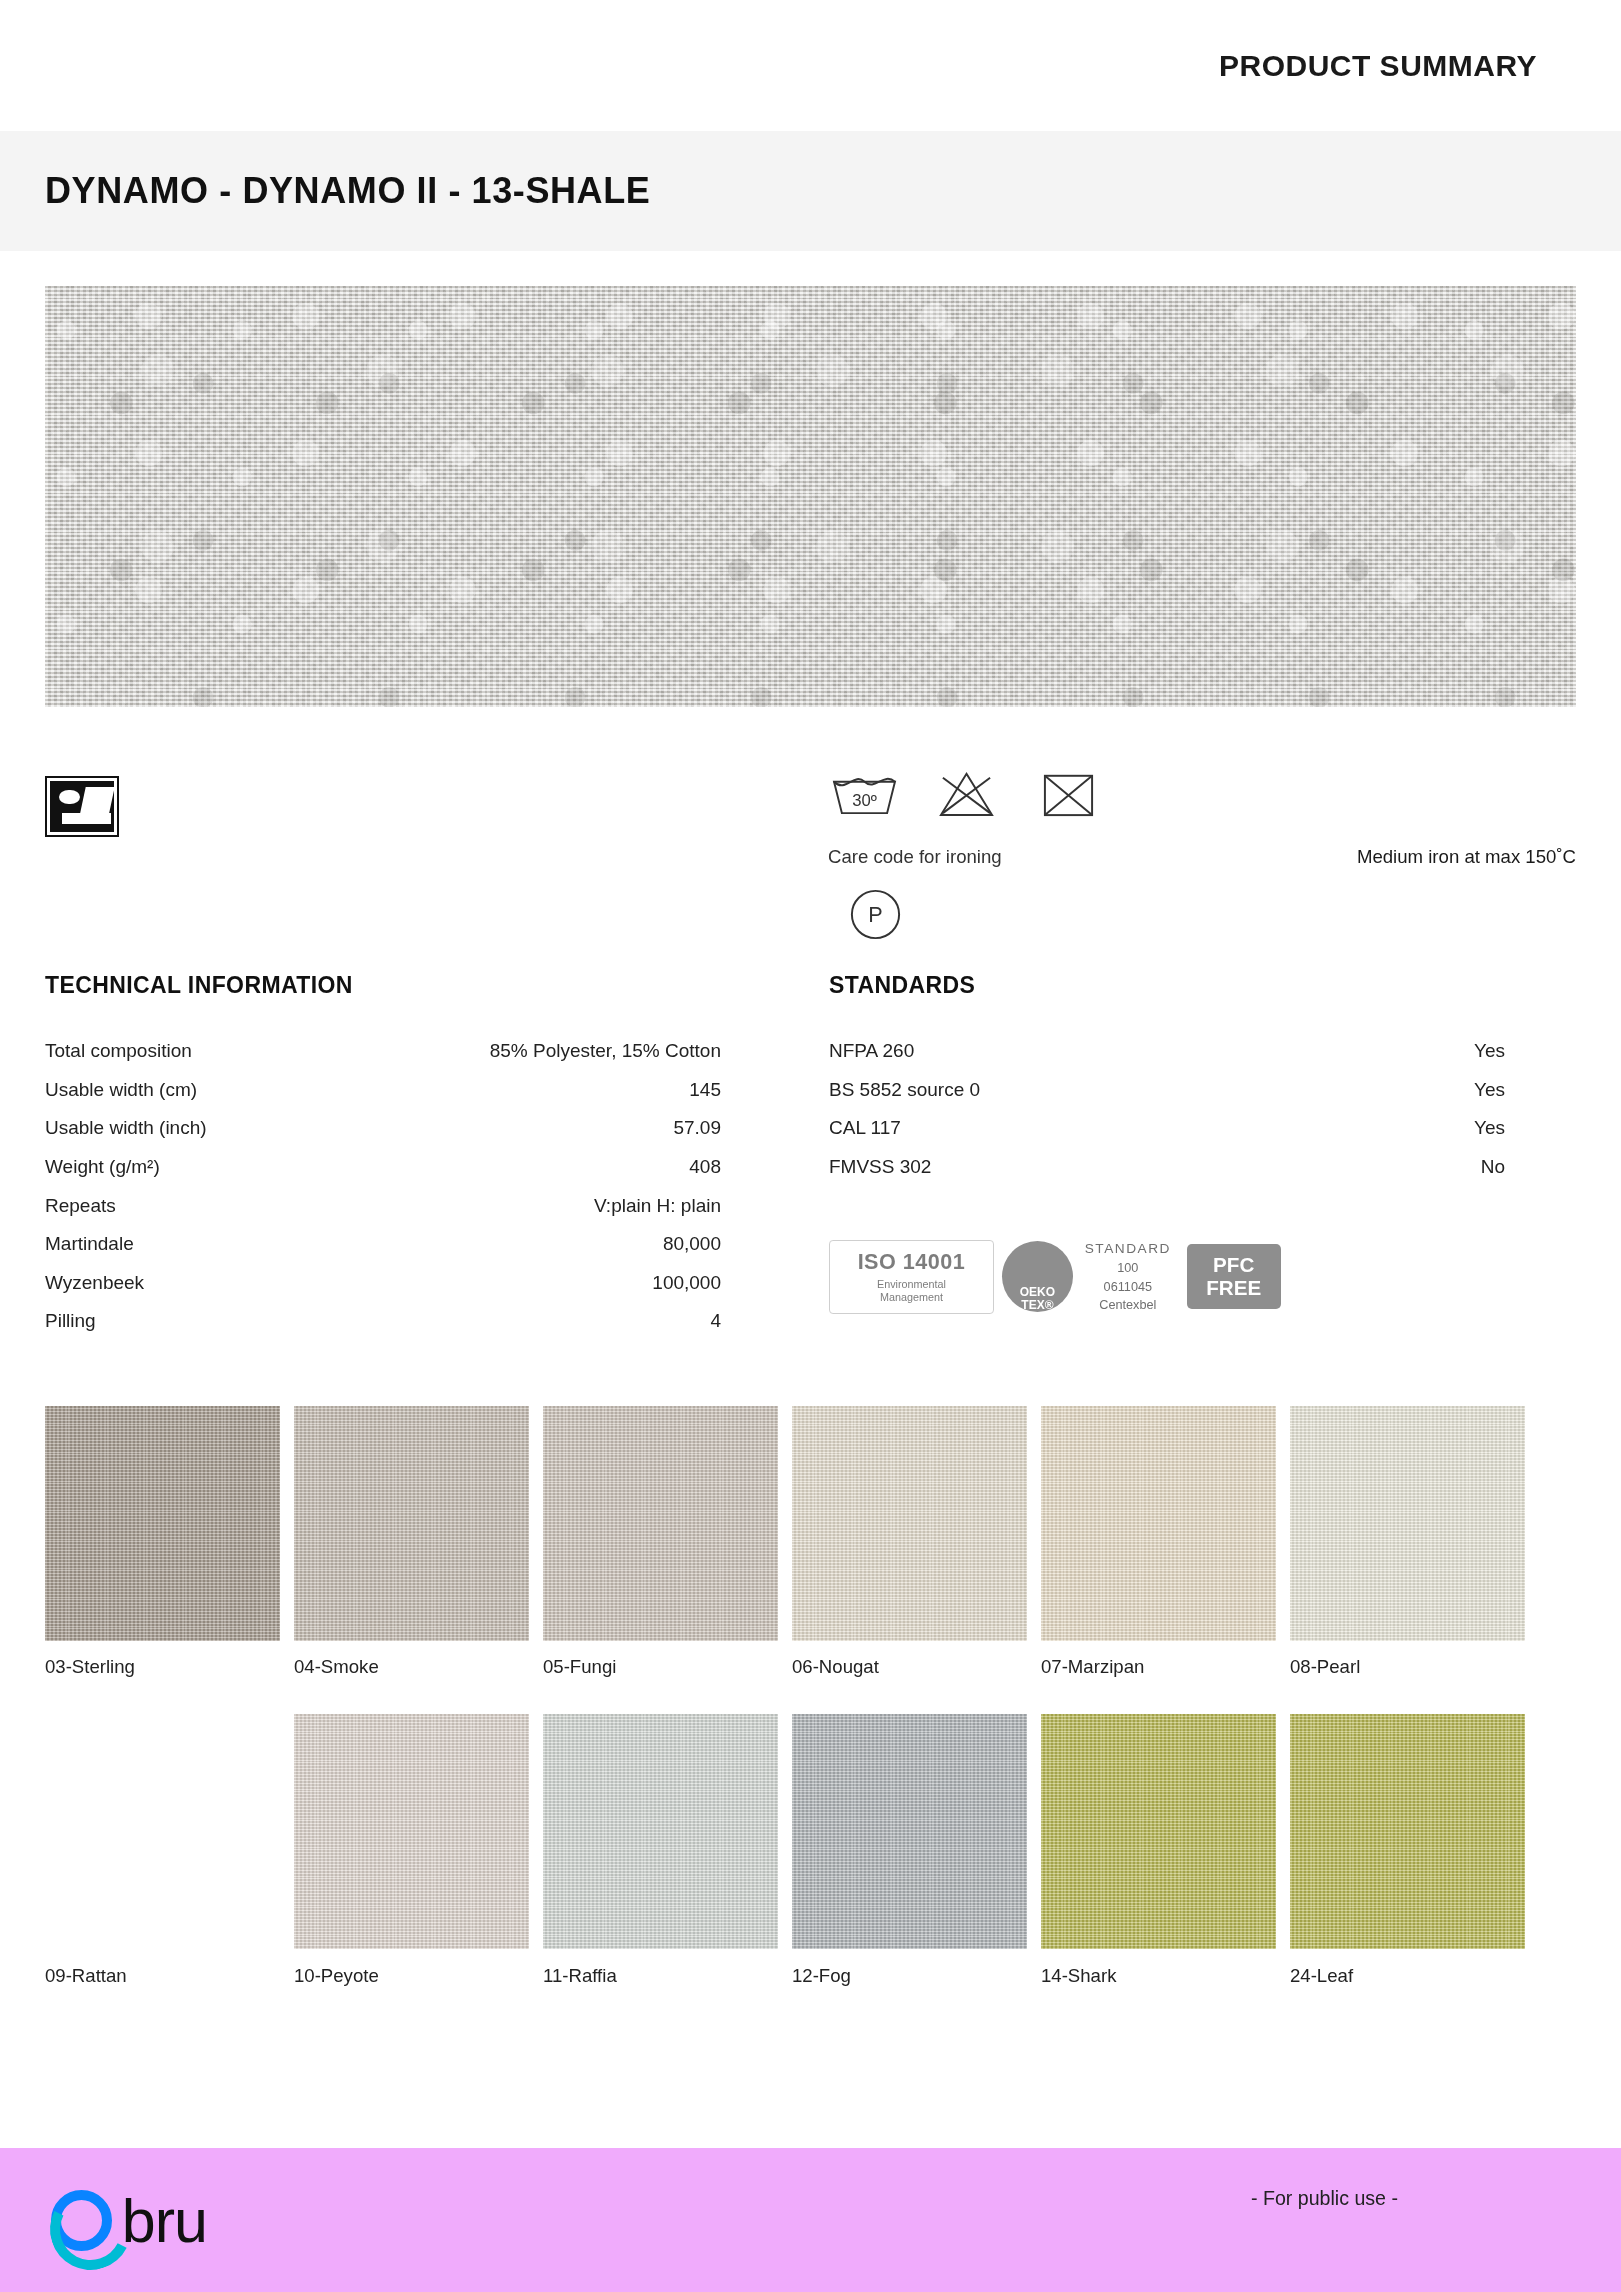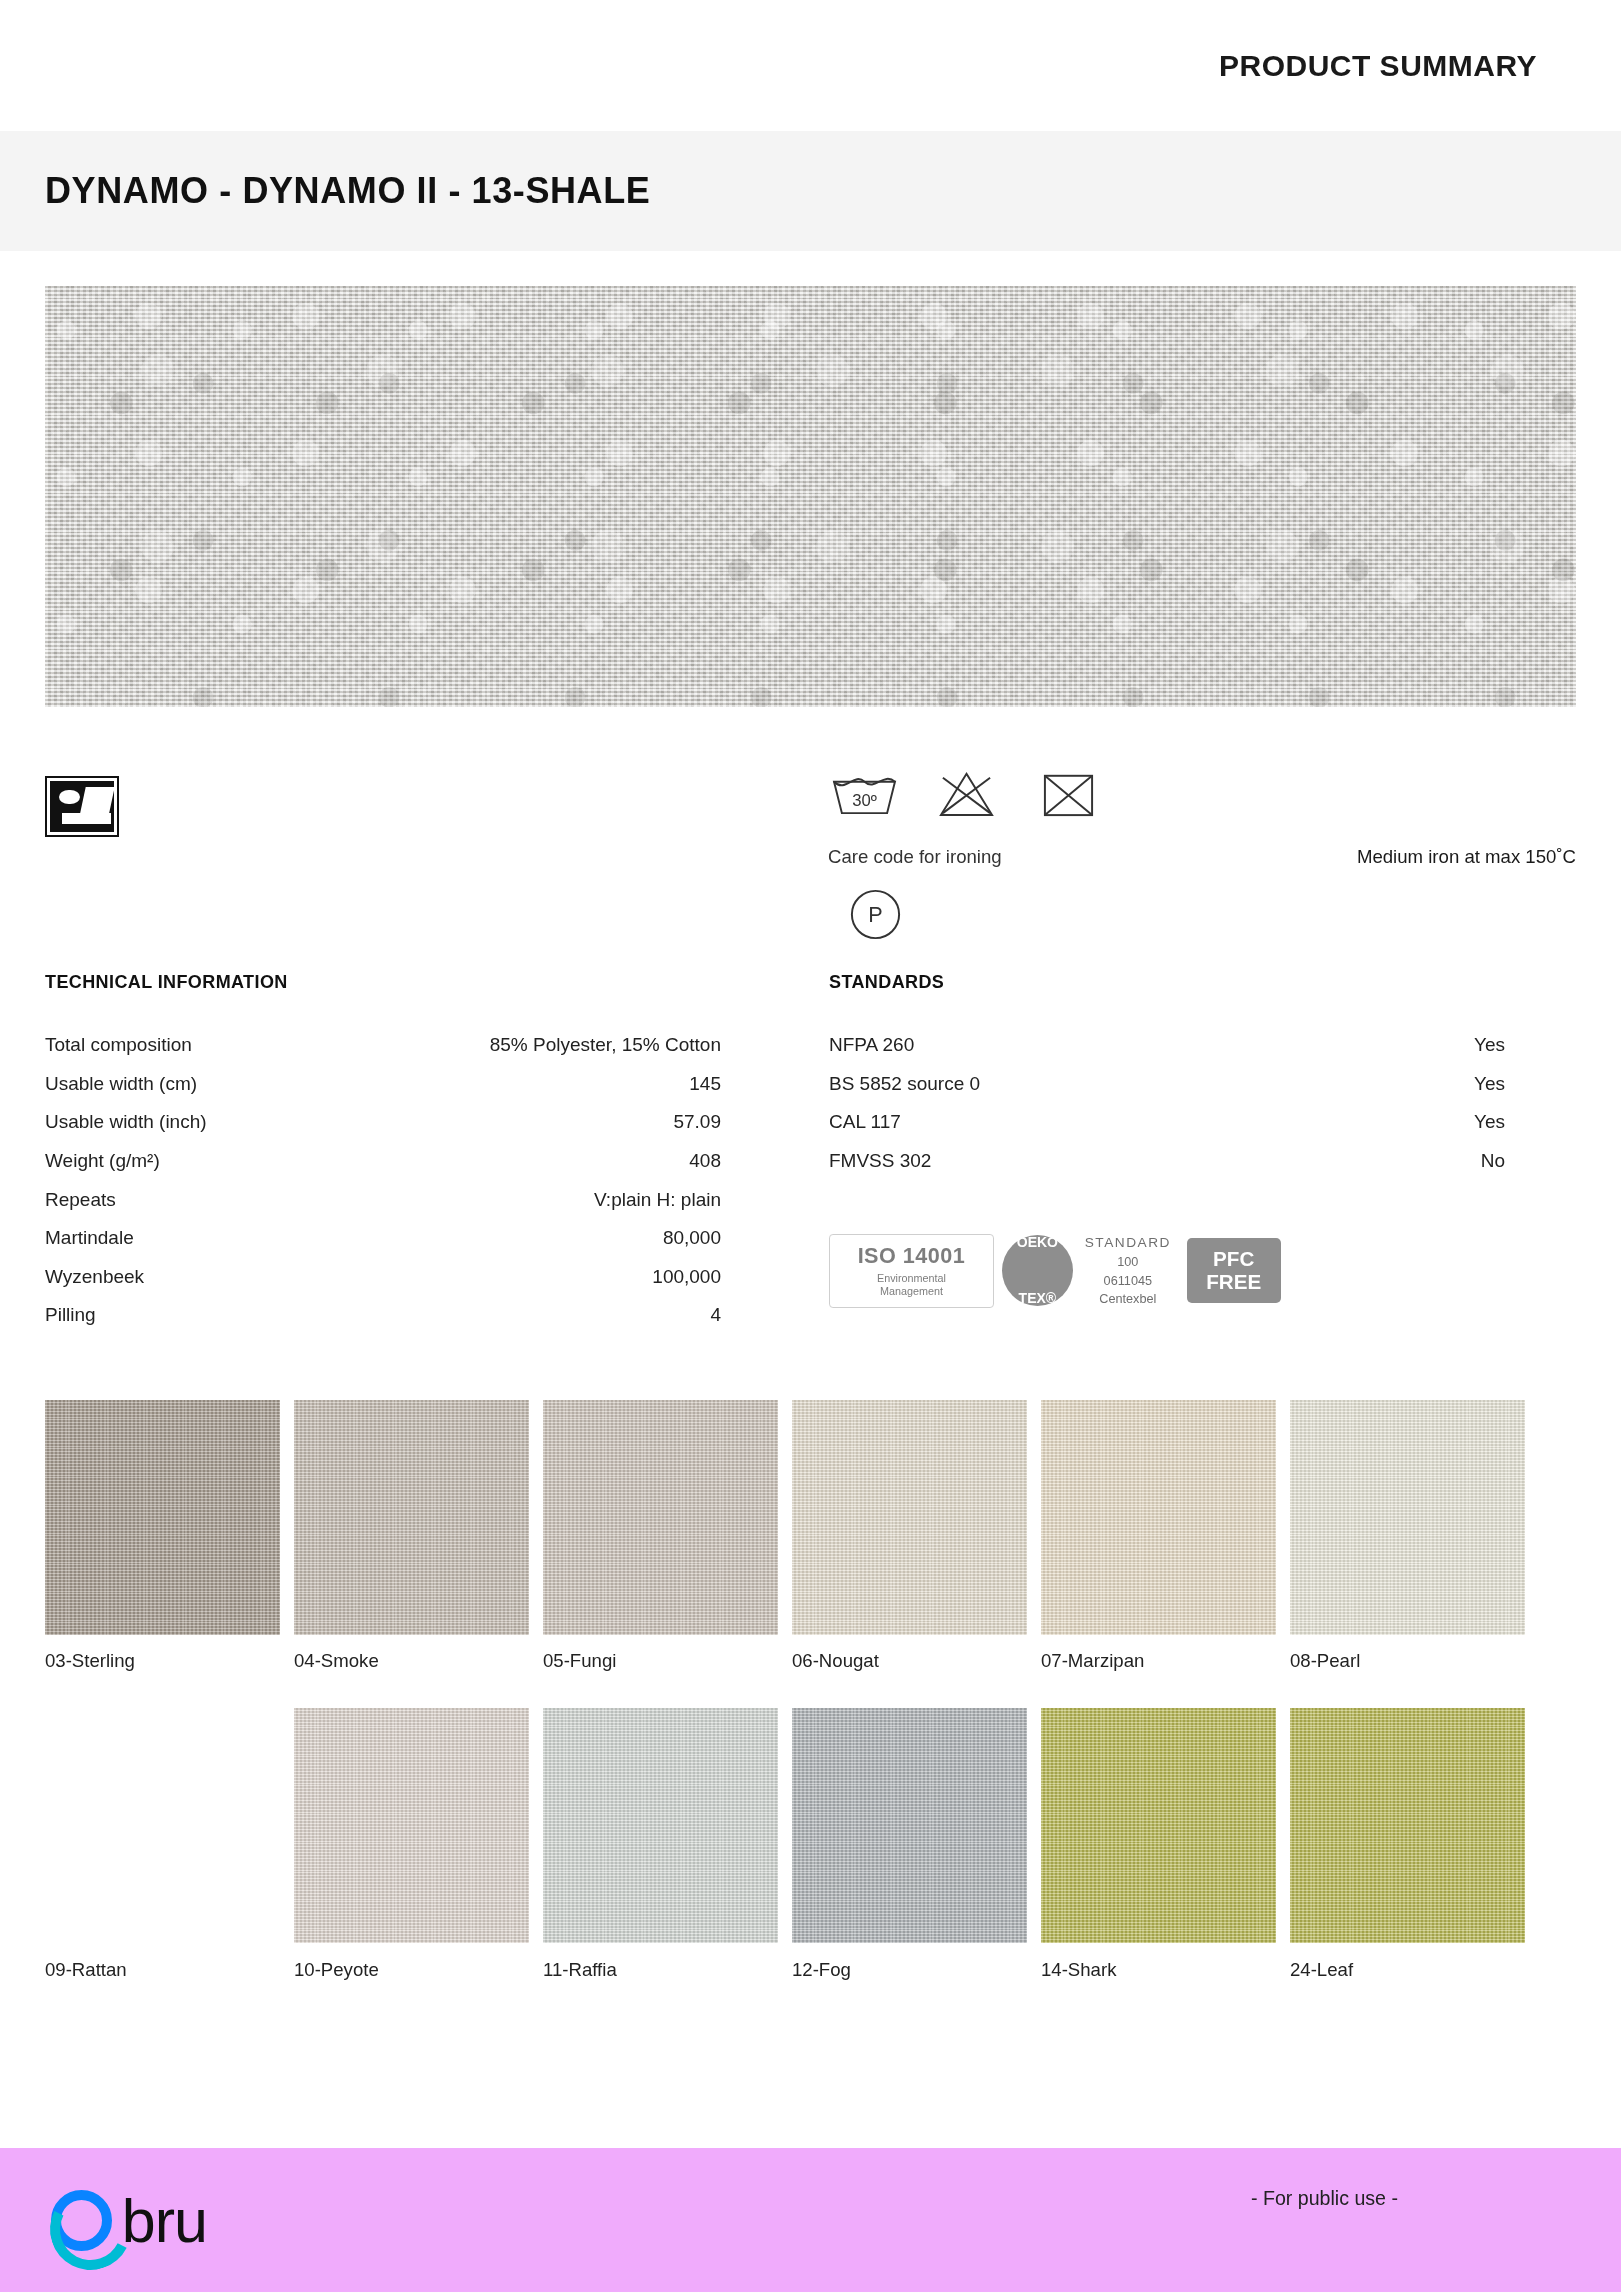--- a/index.html
+++ b/index.html
@@ -154,21 +154,21 @@
 
   
   .info {
     display: flex;
     padding: 0 45px;
     margin-top: 2px;
   }
   .col-left { width: 784px; }
   .col-right { width: 702px; }
   .sec-title {
-    font-size: 18px;
+    font-size: 23px;
     font-weight: 700;
     letter-spacing: 0.4px;
     margin: 0 0 33px 0;
     color: #111;
   }
   table.spec {
     border-collapse: collapse;
     width: 676px;
     font-size: 19px;
     color: #222;
@@ -198,22 +198,22 @@
   .cert-iso .big { font-size: 21.6px; letter-spacing: 0.5px; font-weight: bold; }
   .cert-iso .small { font-size: 10.8px; line-height: 1.25; text-align: center; margin-top: 2.9px; }
   .cert-oeko {
     width: 71px; height: 71px;
     border-radius: 50%;
     background: #8e8e8e;
     color: #fff;
     display: flex;
     flex-direction: column;
     align-items: center;
-    justify-content: space-between;
-    font-size: 14px;
+    justify-content: flex-end;
+    font-size: 12px;
     font-weight: 700;
     line-height: 1.1;
     margin-left: 5.9px;
   }
   .cert-std {
     margin-left: 9.8px;
     color: #6f6f6f;
     font-size: 12.7px;
     text-align: center;
     line-height: 1.45;

